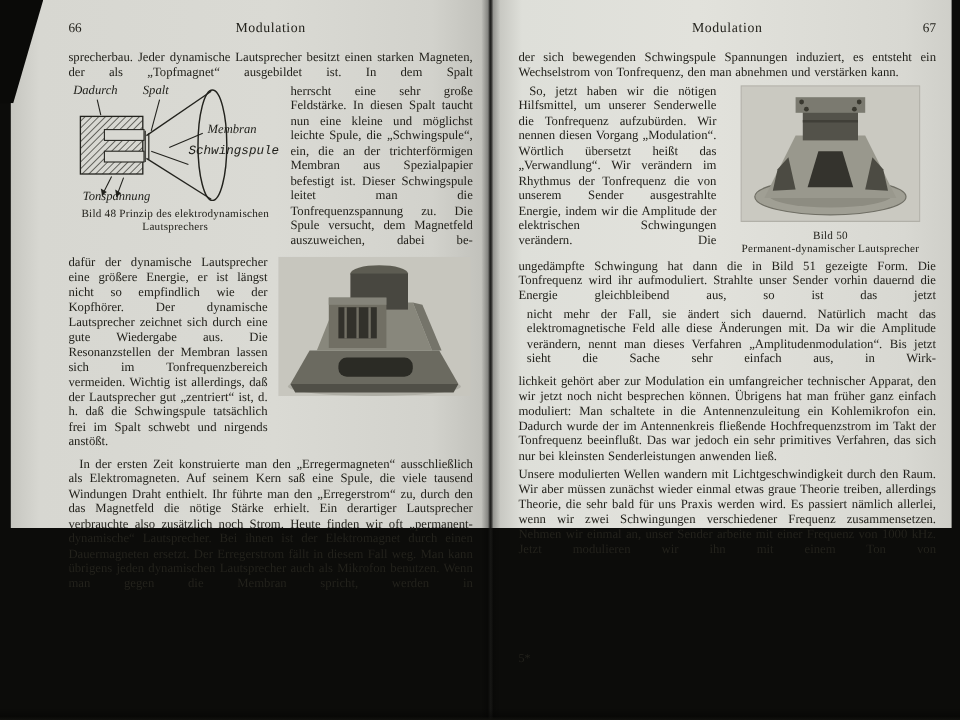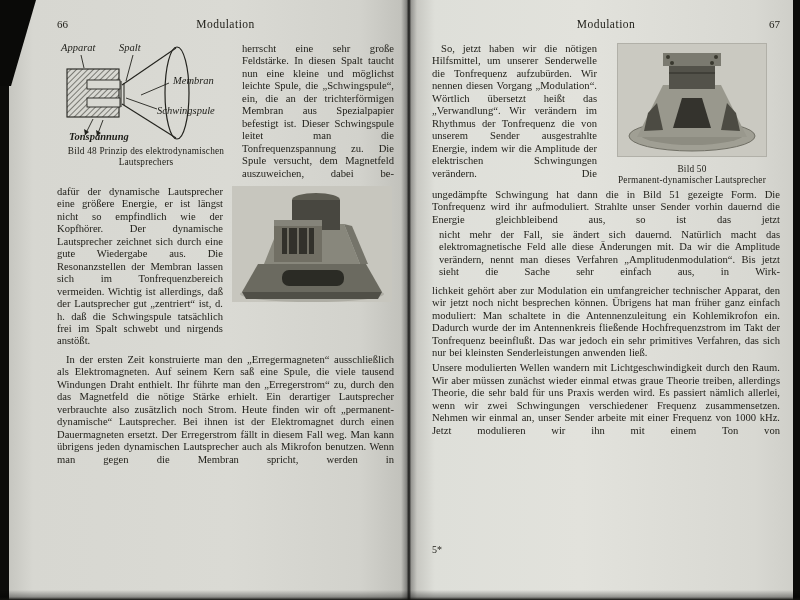--- a/index.html
+++ b/index.html
@@ -2,21 +2,21 @@
 <html><head>
 <meta charset="utf-8">
 <style>
   html,body{margin:0;padding:0;}
   body{
     width:800px;height:600px;position:relative;overflow:hidden;
     background:#0c0c0a;
     font-family:"Liberation Serif","DejaVu Serif",serif;
     color:#23221c;
   }
-  .page{position:absolute;top:0;height:600px;}
+  .page{position:absolute;top:0;height:440px;}
   .page-left{
     left:9px;width:399px;
     background:linear-gradient(90deg,#c6c6c0 0%,#d7d7d1 6%,#dadad4 55%,#d2d2cc 88%,#bfbfb9 100%);
   }
   .page-right{
     left:408px;width:385px;
     background:linear-gradient(90deg,#bdbdb7 0%,#dedfd9 7%,#e2e2dc 45%,#d8d8d2 90%,#cfcfc9 100%);
   }
   .gutter-shadow{
     position:absolute;left:401px;top:0;width:16px;height:600px;z-index:5;
@@ -63,20 +63,21 @@
 <body>
 
 <div class="page page-left">
   <div class="content">
     <div class="hdr">
       <span class="pgnum">66</span>
       <span class="runhead">Modulation</span>
       <span></span>
     </div>
 
+    <p class="body cont">sprecherbau. Jeder dynamische Lautsprecher besitzt einen starken Magneten, der als „Topfmagnet“ ausgebildet ist. In dem Spalt</p>
 
     <div class="row">
       <figure style="width:178px;height:134px;flex:0 0 178px;">
         <svg width="178" height="100" viewBox="0 0 178 100" aria-hidden="true">
           <defs>
             <pattern id="hatch48" width="4" height="4" patternUnits="userSpaceOnUse" patternTransform="rotate(45)">
               <line x1="0" y1="0" x2="0" y2="4" stroke="#2a2a24" stroke-width="1.1"></line>
             </pattern>
           </defs>
 
@@ -94,25 +95,25 @@
           <line x1="24" y1="12" x2="27" y2="25" stroke="#22221d" stroke-width="0.9"></line>
           <line x1="76" y1="12" x2="69" y2="38" stroke="#22221d" stroke-width="0.9"></line>
           <line x1="112" y1="40" x2="84" y2="52" stroke="#22221d" stroke-width="0.9"></line>
           <line x1="100" y1="66" x2="69" y2="55" stroke="#22221d" stroke-width="0.9"></line>
 
           <line x1="36" y1="76" x2="28" y2="92" stroke="#22221d" stroke-width="0.9"></line>
           <polygon points="28,92 27,86 32,89" fill="#22221d"></polygon>
           <line x1="46" y1="77" x2="40" y2="93" stroke="#22221d" stroke-width="0.9"></line>
           <polygon points="40,93 39,87 44,90" fill="#22221d"></polygon>
         </svg>
-        <span class="handw" style="left:4px;top:-1px;">Apparat</span>
+        <span class="handw" style="left:4px;top:-1px;">Dadurch</span>
         <span class="handw" style="left:62px;top:-1px;">Spalt</span>
         <span class="handw" style="left:116px;top:32px;">Membran</span>
-        <span class="handw" style="left:100px;top:62px;">Schwingspule</span>
-        <span class="handw" style="left:12px;top:88px;font-weight:bold;">Tonspannung</span>
+        <span class="handw" style="left:100px;top:50px;font-family:Liberation Mono, monospace;">Schwingspule</span>
+        <span class="handw" style="left:12px;top:88px;">Tonspannung</span>
         <figcaption class="figcap">Bild 48  Prinzip des elektrodynamischen
 Lautsprechers</figcaption>
       </figure>
       <span class="gap"></span>
       <p class="body cont" style="flex:1;">herrscht eine sehr große Feldstärke. In diesen Spalt taucht nun eine kleine und möglichst leichte Spule, die „Schwingspule“, ein, die an der trichterförmigen Membran aus Spezialpapier befestigt ist. Dieser Schwingspule leitet man die Tonfrequenzspannung zu. Die Spule versucht, dem Magnetfeld auszuweichen, dabei be-</p>
     </div>
 
 
     <div class="row">
       <p class="body" style="flex:1;">dafür der dynamische Lautsprecher eine größere Energie, er ist längst nicht so empfindlich wie der Kopfhörer. Der dynamische Lautsprecher zeichnet sich durch eine gute Wiedergabe aus. Die Resonanzstellen der Membran lassen sich im Tonfrequenzbereich vermeiden. Wichtig ist allerdings, daß der Lautsprecher gut „zentriert“ ist, d. h. daß die Schwingspule tatsächlich frei im Spalt schwebt und nirgends anstößt.</p>
@@ -147,20 +148,21 @@
 </div>
 
 <div class="page page-right">
   <div class="content">
     <div class="hdr">
       <span></span>
       <span class="runhead">Modulation</span>
       <span class="pgnum right">67</span>
     </div>
 
+    <p class="body">der sich bewegenden Schwingspule Spannungen induziert, es entsteht ein Wechselstrom von Tonfrequenz, den man abnehmen und verstärken kann.</p>
 
     <div class="row">
       <p class="body cont ind" style="flex:1;">So, jetzt haben wir die nötigen Hilfsmittel, um unserer Senderwelle die Tonfrequenz aufzubürden. Wir nennen diesen Vorgang „Modulation“. Wörtlich übersetzt heißt das „Verwandlung“. Wir verändern im Rhythmus der Tonfrequenz die von unserem Sender ausgestrahlte Energie, indem wir die Amplitude der elektrischen Schwingungen verändern. Die</p>
       <span class="gap"></span>
       <figure style="width:176px;flex:0 0 176px;">
         <svg width="150" height="118" viewBox="0 0 150 118" style="margin:0 auto;" aria-hidden="true">
           <rect x="0.5" y="0.5" width="149" height="113" fill="#cac9c1" stroke="#b1b0a8"></rect>
 
           <ellipse cx="75" cy="93" rx="63" ry="15" fill="#a09f94" stroke="#6f6e64" stroke-width="1"></ellipse>
           <ellipse cx="75" cy="91" rx="52" ry="11" fill="#8d8c81"></ellipse>

